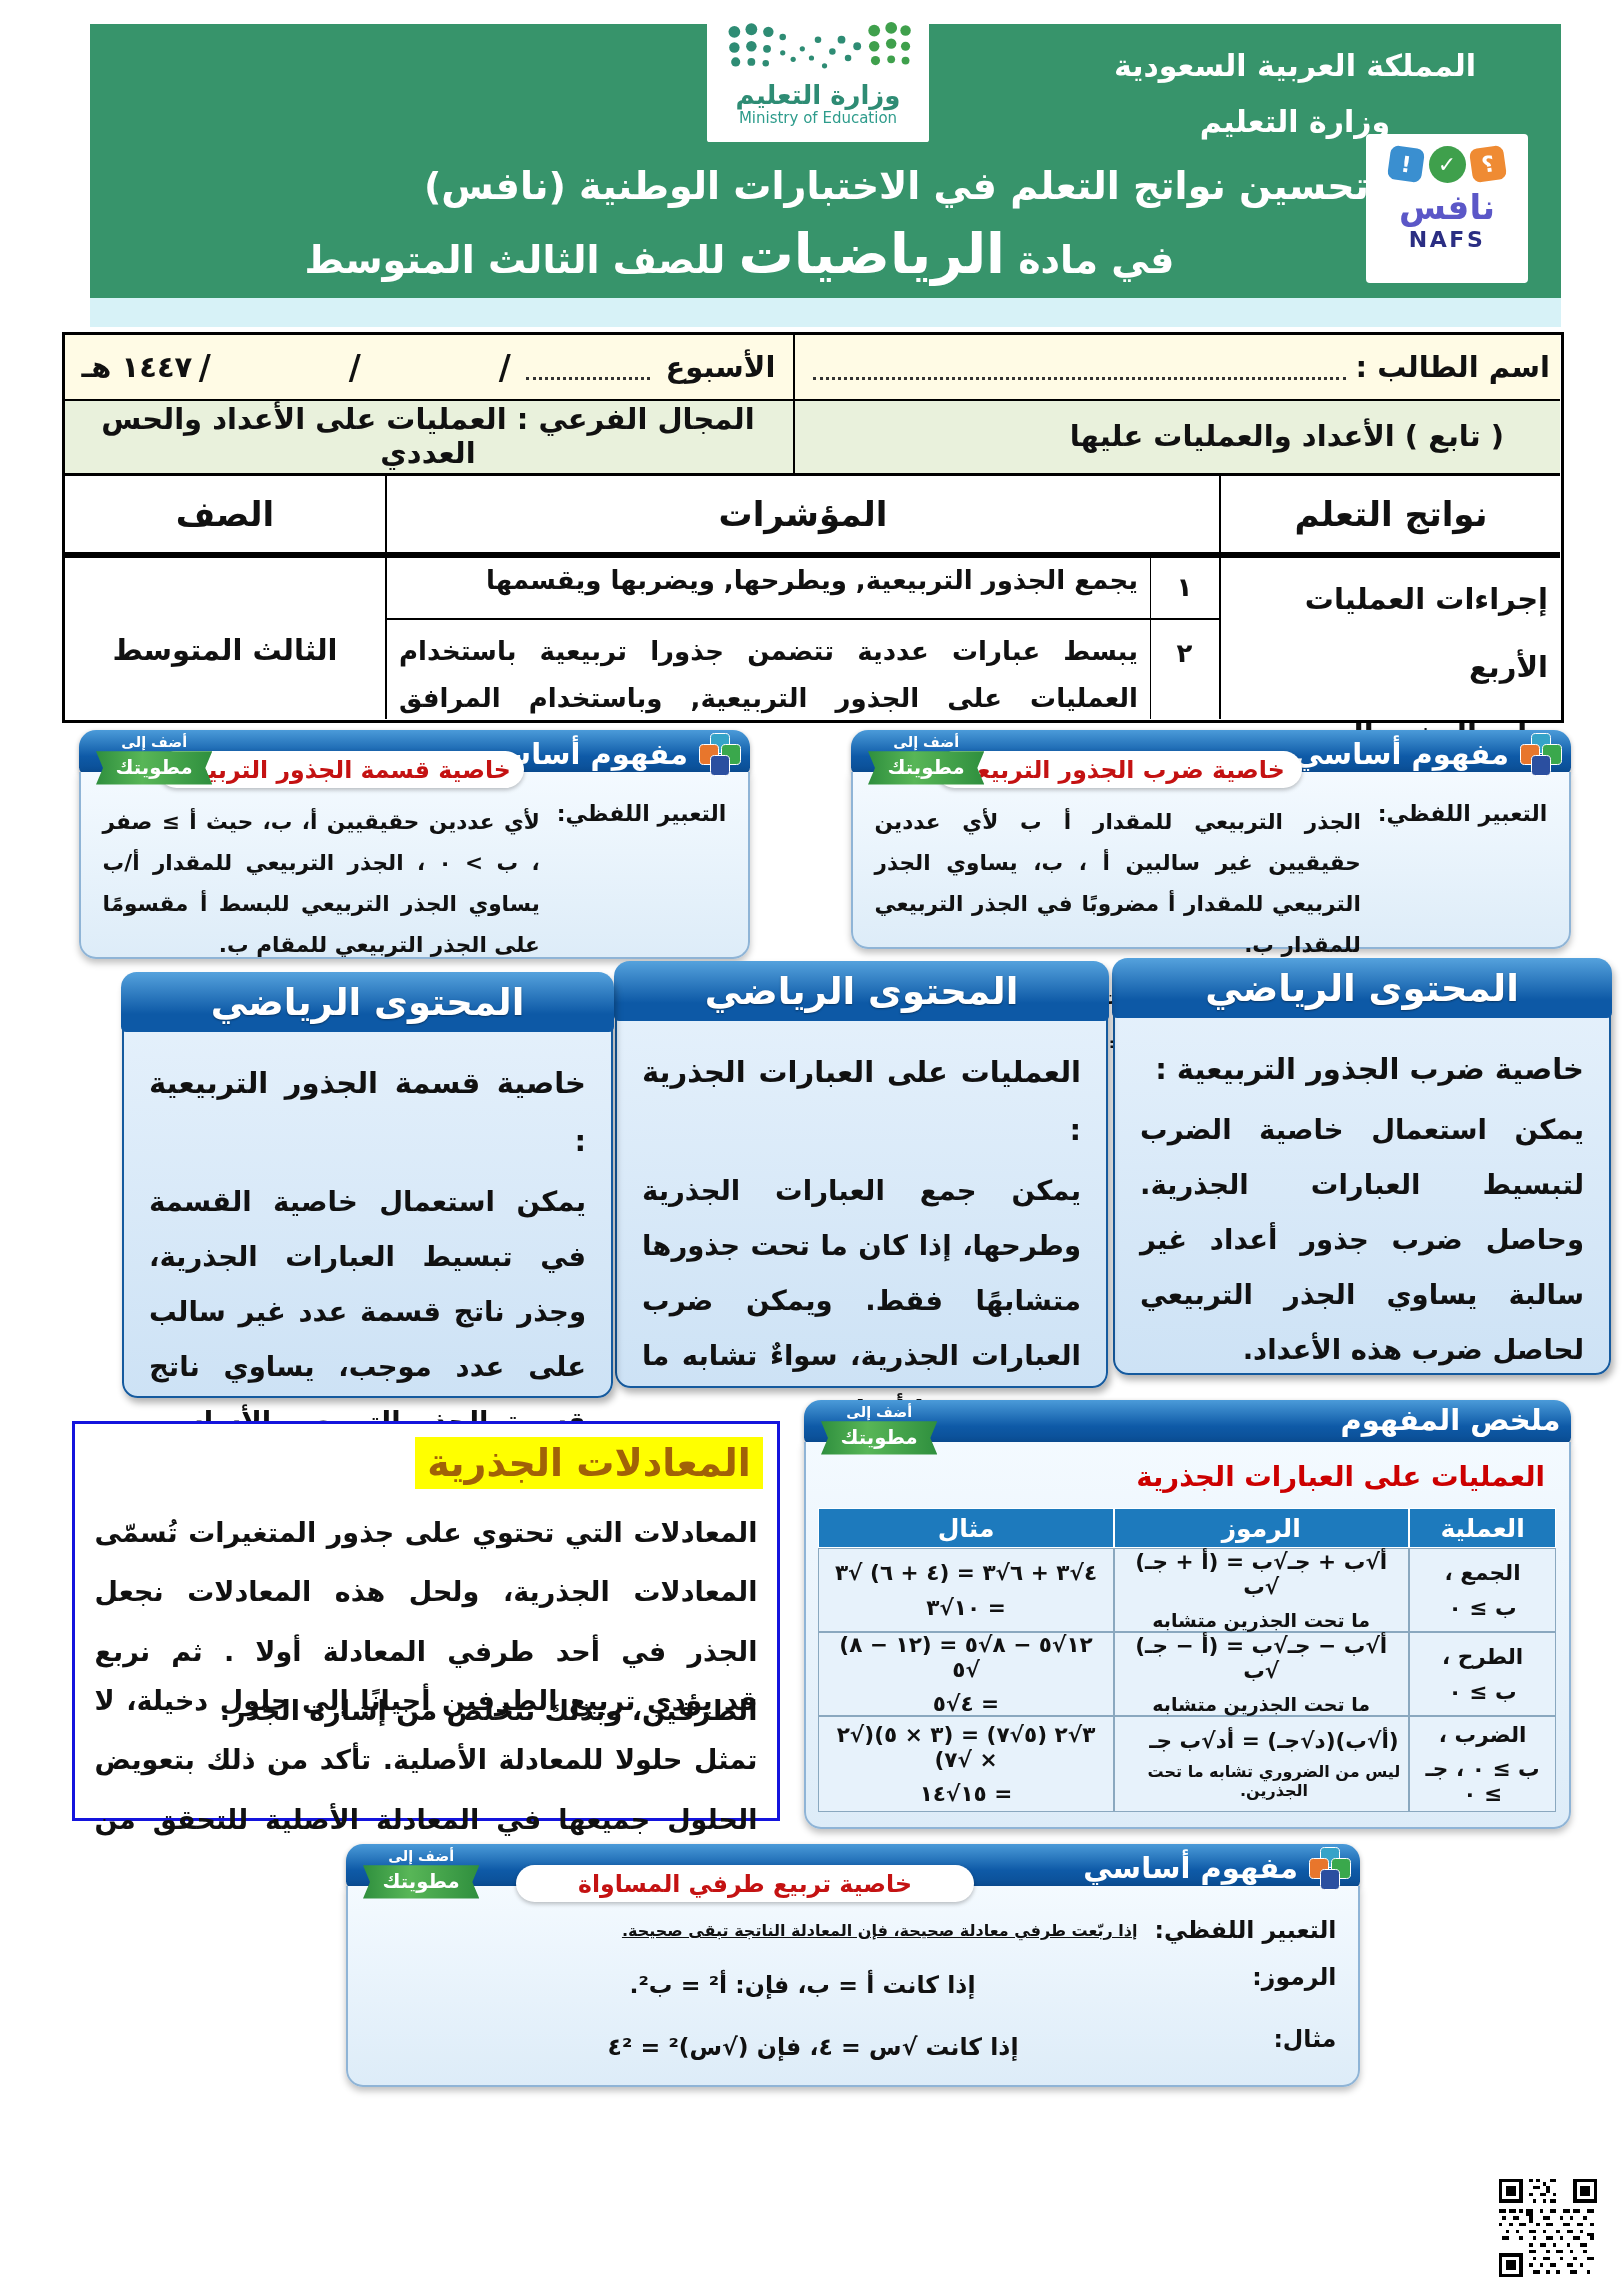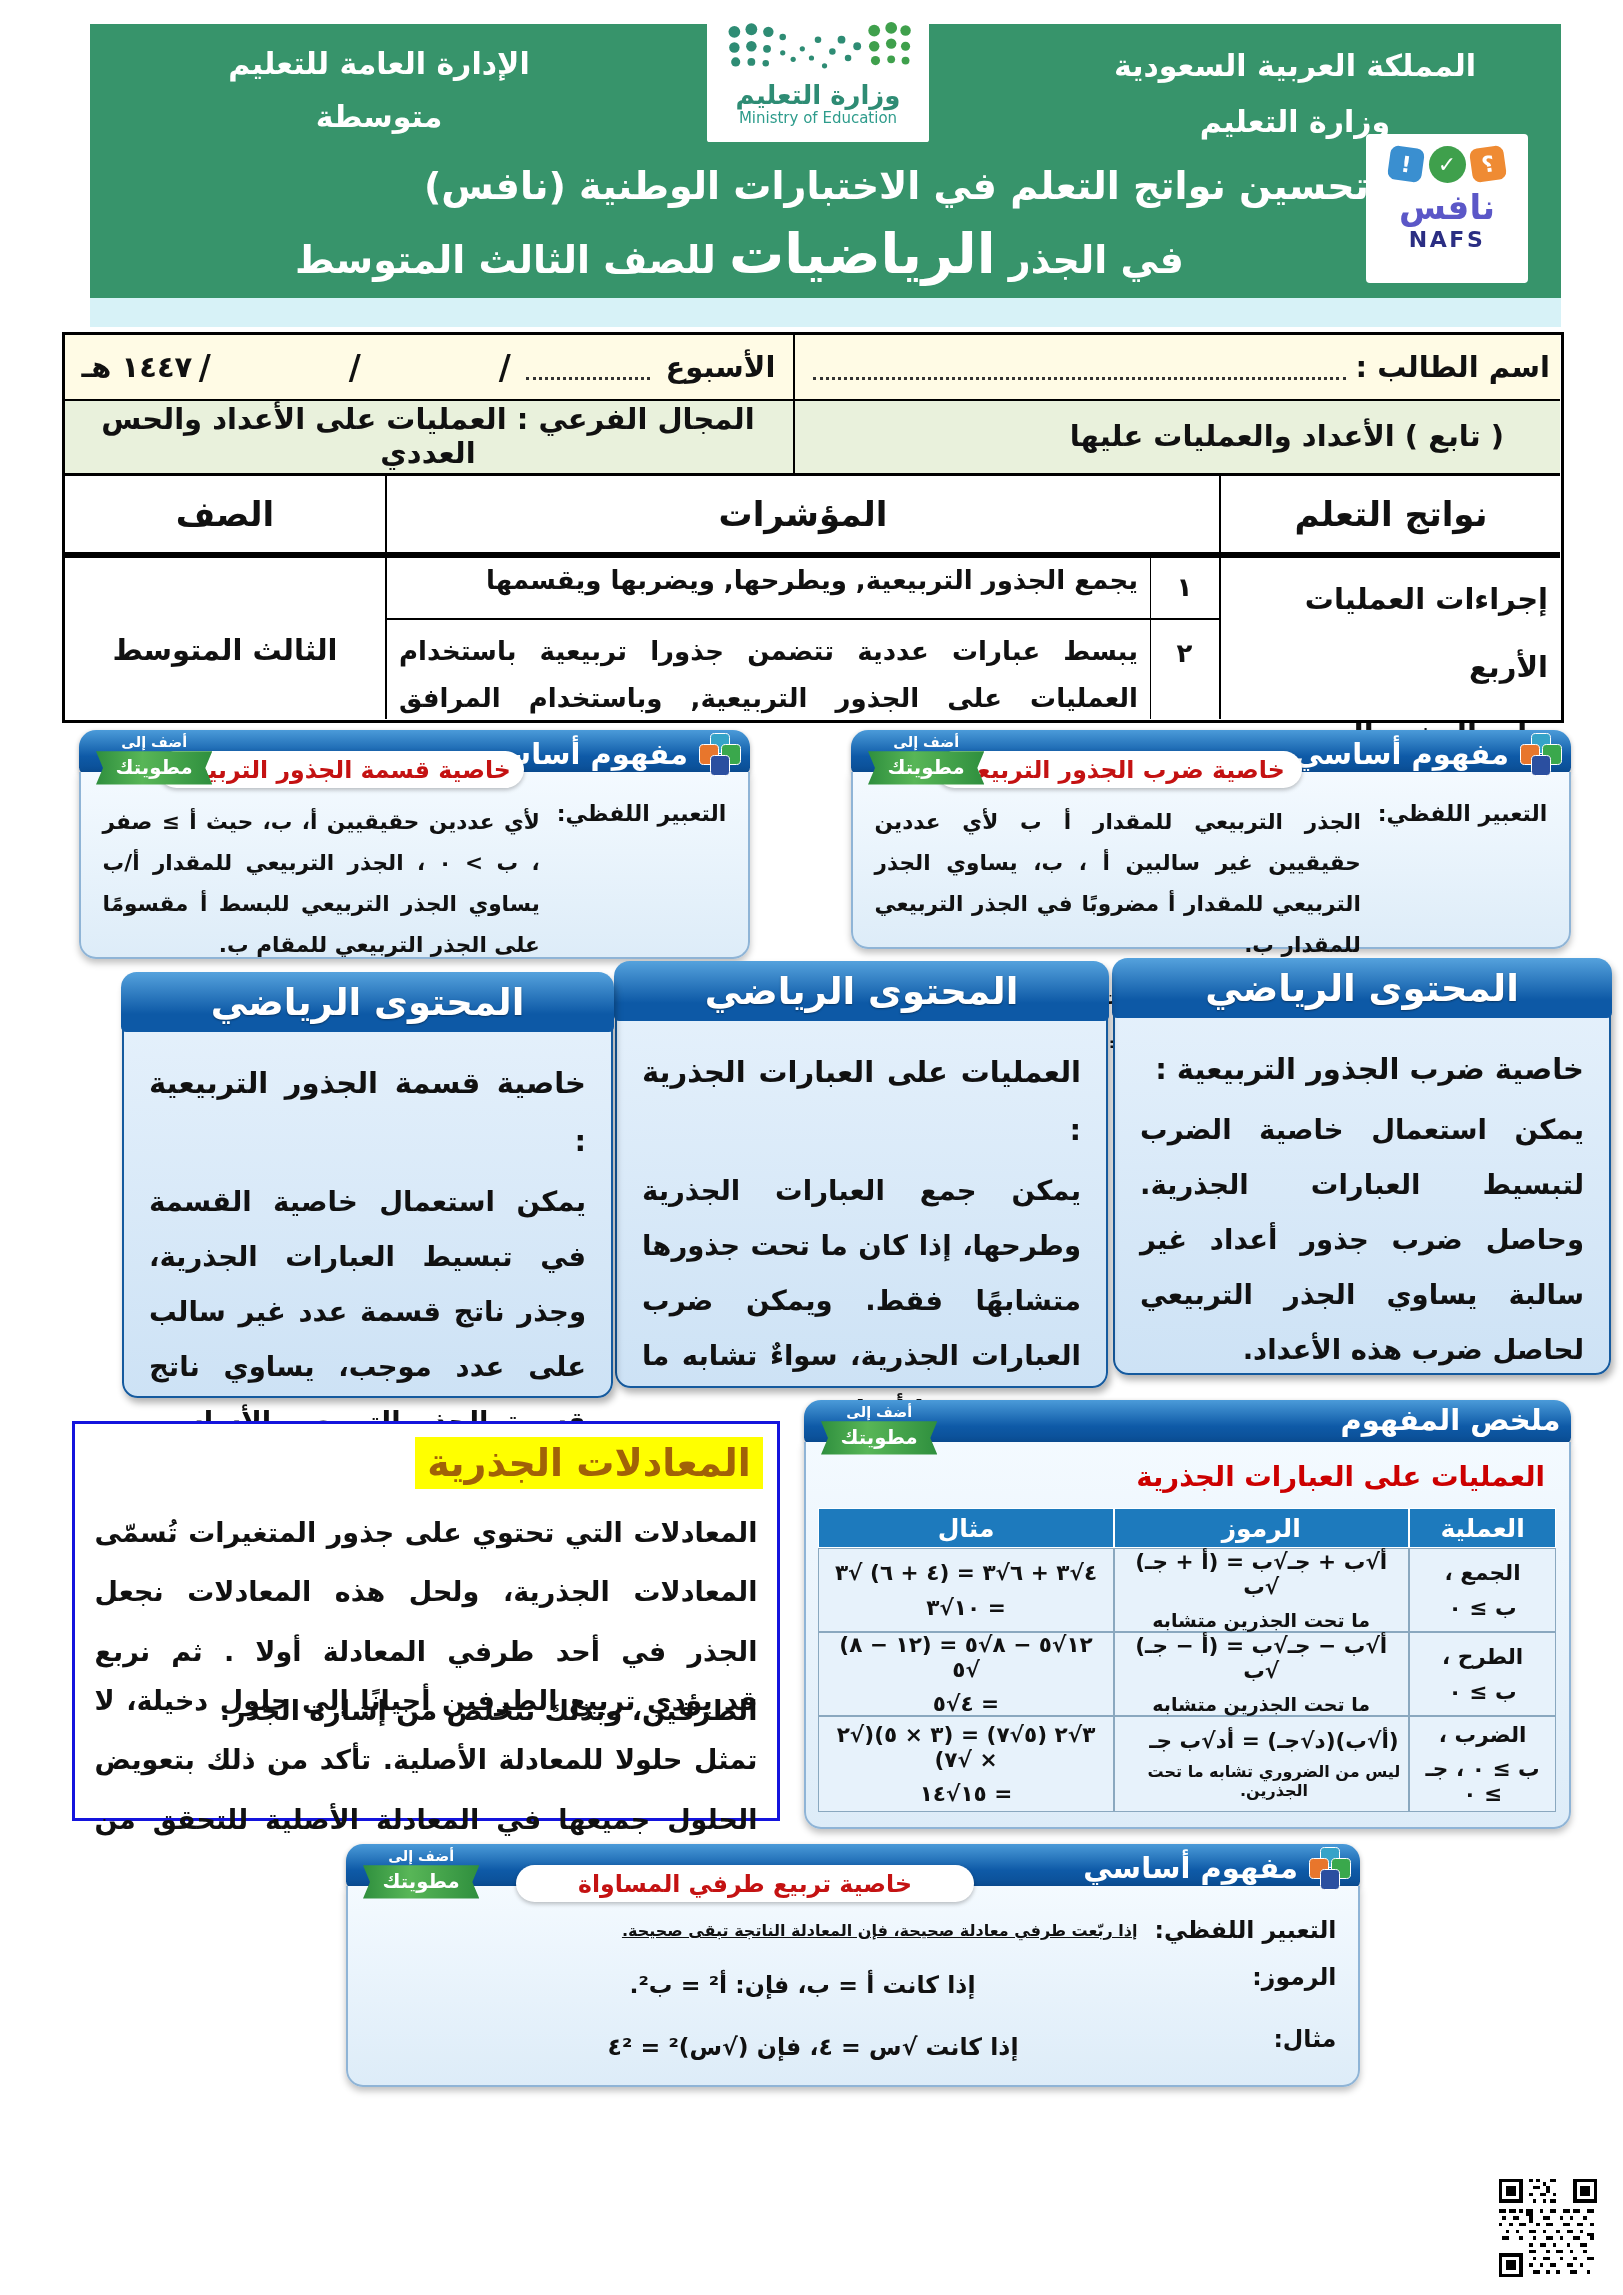--- a/index.html
+++ b/index.html
@@ -54,24 +54,20 @@
   .frac .fn{border-bottom:2.6px solid #222;padding:0 9.2px 2.6px;}
   .frac .fd{padding-top:2.6px;}
 </style>
 </head>
 <body>
 
 <div class="page">
 
   <div class="abs" style="left:90px;top:23.6px;width:1471px;height:275px;background:#37946B;"></div>
 
-  <div class="abs" style="left:196px;top:38px;width:366px;color:#fff;font-size:30px;font-weight:600;text-align:center;line-height:1.75;">
-    <div>الإدارة العامة للتعليم</div>
-    <div>متوسطة</div>
-  </div>
 
   <div class="abs" style="left:707px;top:14.4px;width:222px;height:128px;background:#fff;border-radius:2.6px;text-align:center;">
     <svg width="196" height="59" viewBox="0 0 300 90" style="margin-top:5.2px;">
       <g fill="#2e8c74">
         <circle cx="22" cy="18" r="9"></circle>
           <circle cx="48" cy="14" r="9"></circle>
           <circle cx="74" cy="18" r="8"></circle>
         <circle cx="22" cy="42" r="8"></circle>
           <circle cx="48" cy="40" r="8"></circle>
           <circle cx="72" cy="44" r="6"></circle>
@@ -107,21 +103,21 @@
   </div>
 
   <div class="abs" style="left:1112px;top:38px;width:366px;color:#fff;font-size:30px;font-weight:600;text-align:center;line-height:1.85;">
     <div>المملكة العربية السعودية</div>
     <div>وزارة التعليم</div>
   </div>
 
   <div class="abs" style="left:275px;top:164px;width:1243px;text-align:center;color:#fff;font-size:38px;font-weight:bold;">تحسين نواتج التعلم في الاختبارات الوطنية (نافس)</div>
 
   <div class="abs" style="left:118px;top:222px;width:1243px;text-align:center;color:#fff;font-size:38px;font-weight:bold;">
-    <span>في الجذر</span>
+    <span>في مادة</span>
     <span style="font-size:55px;">الرياضيات</span>
     <span>للصف الثالث المتوسط</span>
   </div>
 
   <div class="abs" style="left:1366px;top:134px;width:162px;height:149px;background:#fff;border-radius:3.9px;text-align:center;">
     <div style="display:flex;justify-content:center;gap:5.2px;margin-top:11.8px;align-items:center;">
       <div style="width:34px;height:34px;background:#ef8b33;border-radius:7.9px;transform:rotate(-8deg);color:#fff;font-size:22px;font-weight:bold;display:flex;align-items:center;justify-content:center;">
         <span>؟</span>
         </div>
       <div style="width:37px;height:37px;background:#3fa04c;border-radius:50%;color:#fff;font-size:22px;font-weight:bold;display:flex;align-items:center;justify-content:center;">

